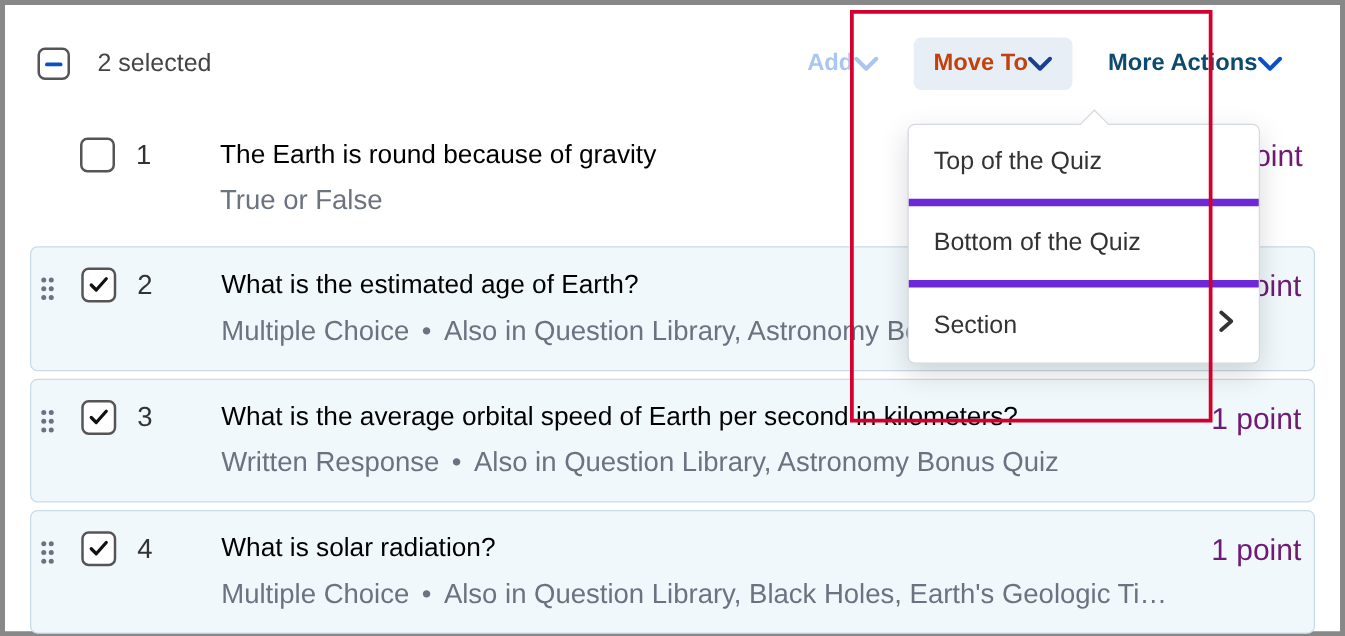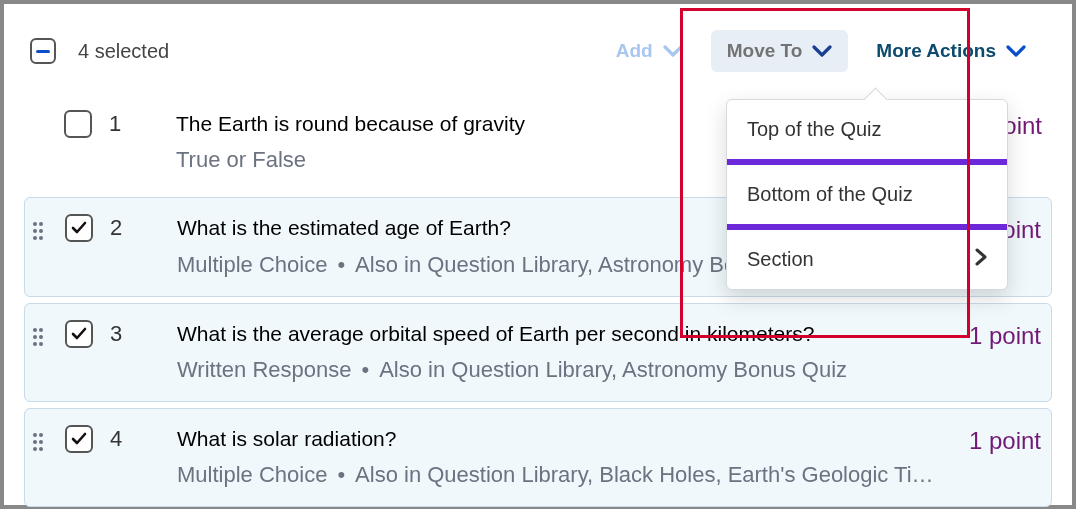--- a/index.html
+++ b/index.html
@@ -40,24 +40,23 @@
     color: #444;
   }
   .spacer { flex: 1; }
   .tb-btn {
     display: inline-flex; align-items: center;
     font-size: 19px;
     font-weight: 600;
     padding: 10px 16px;
     border-radius: 6px;
     cursor: pointer;
-    gap: 10px;
   }
   .tb-add { color: #a8c6ef; }
-  .tb-moveto { color: #737373; background: #e7eef6; margin: 0 12px; }
+  .tb-moveto { color: #c2410c; background: #e7eef6; margin: 0 12px; }
   .tb-more { color: #0c4a6e; }
   .chev { display: inline-block; }
   .chev svg { display: block; }
 
   
   .rows { }
   .row {
     display: flex;
     align-items: flex-start;
     padding: 16px 10px 18px 6px;
@@ -168,21 +167,21 @@
 </style>
 </head>
 <body>
 
 <div class="outer">
 
   <div class="toolbar">
     <div class="tri-state">
       <div class="dash"></div>
     </div>
-    <div class="selected-count">4 selected</div>
+    <div class="selected-count">2 selected</div>
     <div class="spacer"></div>
     <div class="tb-btn tb-add">
       <span>Add</span>
       <span class="chev">
         <svg width="20" height="14" viewBox="0 0 20 14">
             <path d="M2 3 L10 11 L18 3" stroke="#a8c6ef" stroke-width="3.2" fill="none" stroke-linecap="round" stroke-linejoin="round"></path>
           </svg>
       </span>
     </div>
     <div class="tb-btn tb-moveto">

